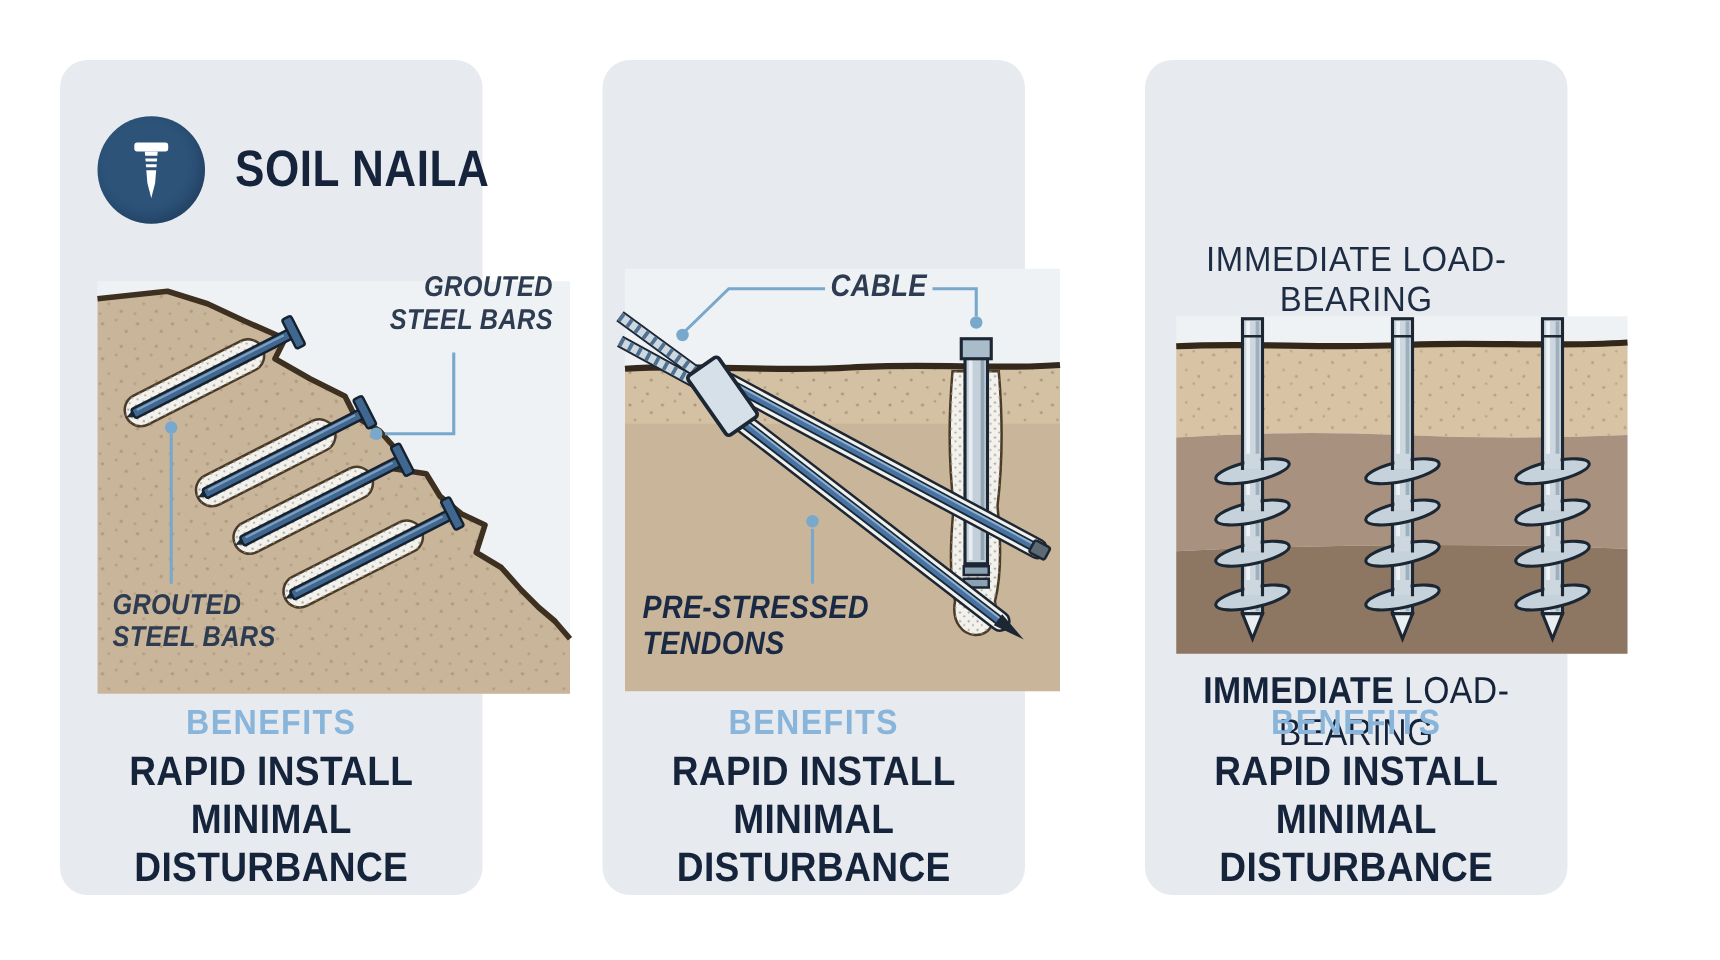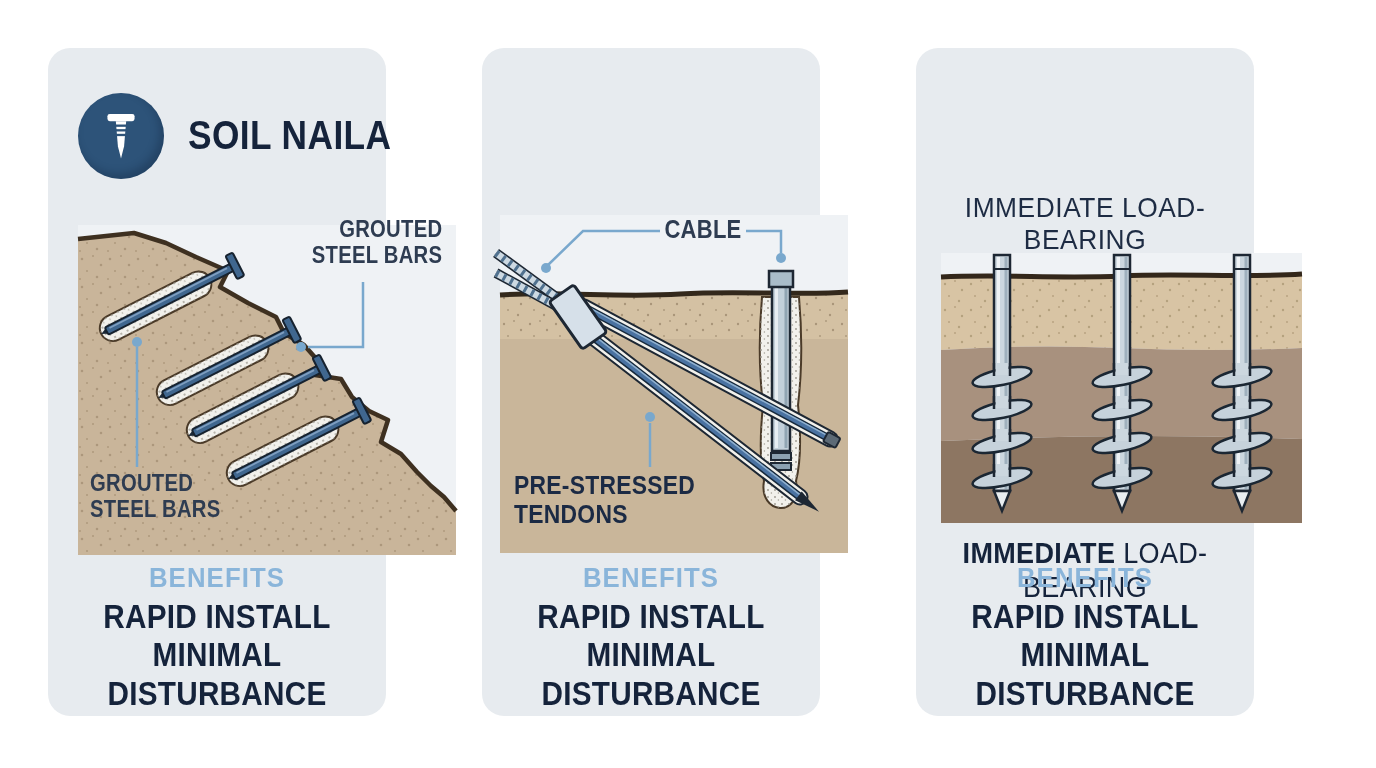--- a/index.html
+++ b/index.html
@@ -13,21 +13,21 @@
     display:flex;align-items:center;justify-content:center;
     box-shadow:inset -4px -5px 9px rgba(10,25,45,.28);}
   .icon-circle svg{width:62px;height:62px;display:block}
   .title{font-weight:700;font-size:38px;line-height:1.05;color:#15233b;letter-spacing:.5px;
     transform:scaleX(.86);transform-origin:left center;white-space:nowrap;}
   .panel-1 .title{font-size:41px}
 
   .subtitle{position:absolute;top:144px;left:0;right:0;text-align:center;font-size:28px;
     font-weight:400;color:#1d2b43;letter-spacing:.6px;transform:scaleX(.94);}
 
-  .diagram{position:absolute;overflow:visible;}
+  .diagram{position:absolute;overflow:visible;font-style:italic;}
   .diagram svg{display:block;width:100%;height:100%;overflow:visible;}
   .d1{left:30px;top:177px;width:378px;height:330px;}
   .d2{left:18px;top:167px;width:348px;height:338px;}
   .d3{left:25px;top:205px;width:361px;height:270px;}
 
   .dlabel{position:absolute;color:#2e3c51;font-weight:600;font-size:23px;line-height:1.12;
     letter-spacing:.3px;transform:scaleX(.88);}
   .lbl-tr{top:-8px;right:14px;text-align:right;transform-origin:right top;}
   .lbl-bl{top:246px;left:12px;transform-origin:left top;}
   .lbl-cable{top:0px;left:58px;right:0;text-align:center;transform-origin:center top;font-size:25px;}

